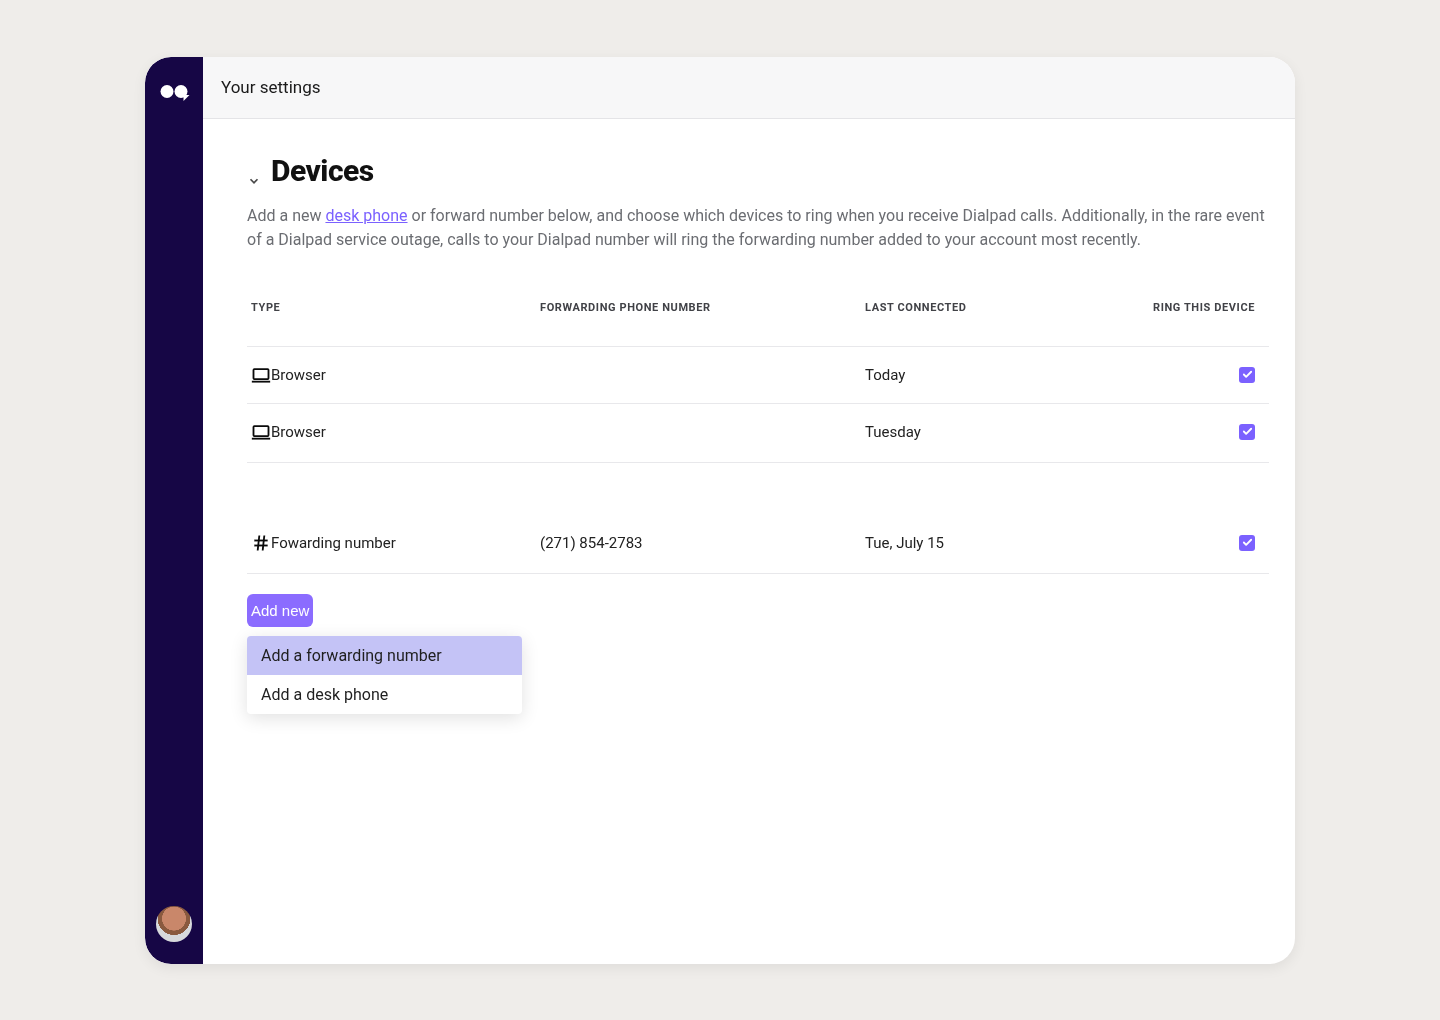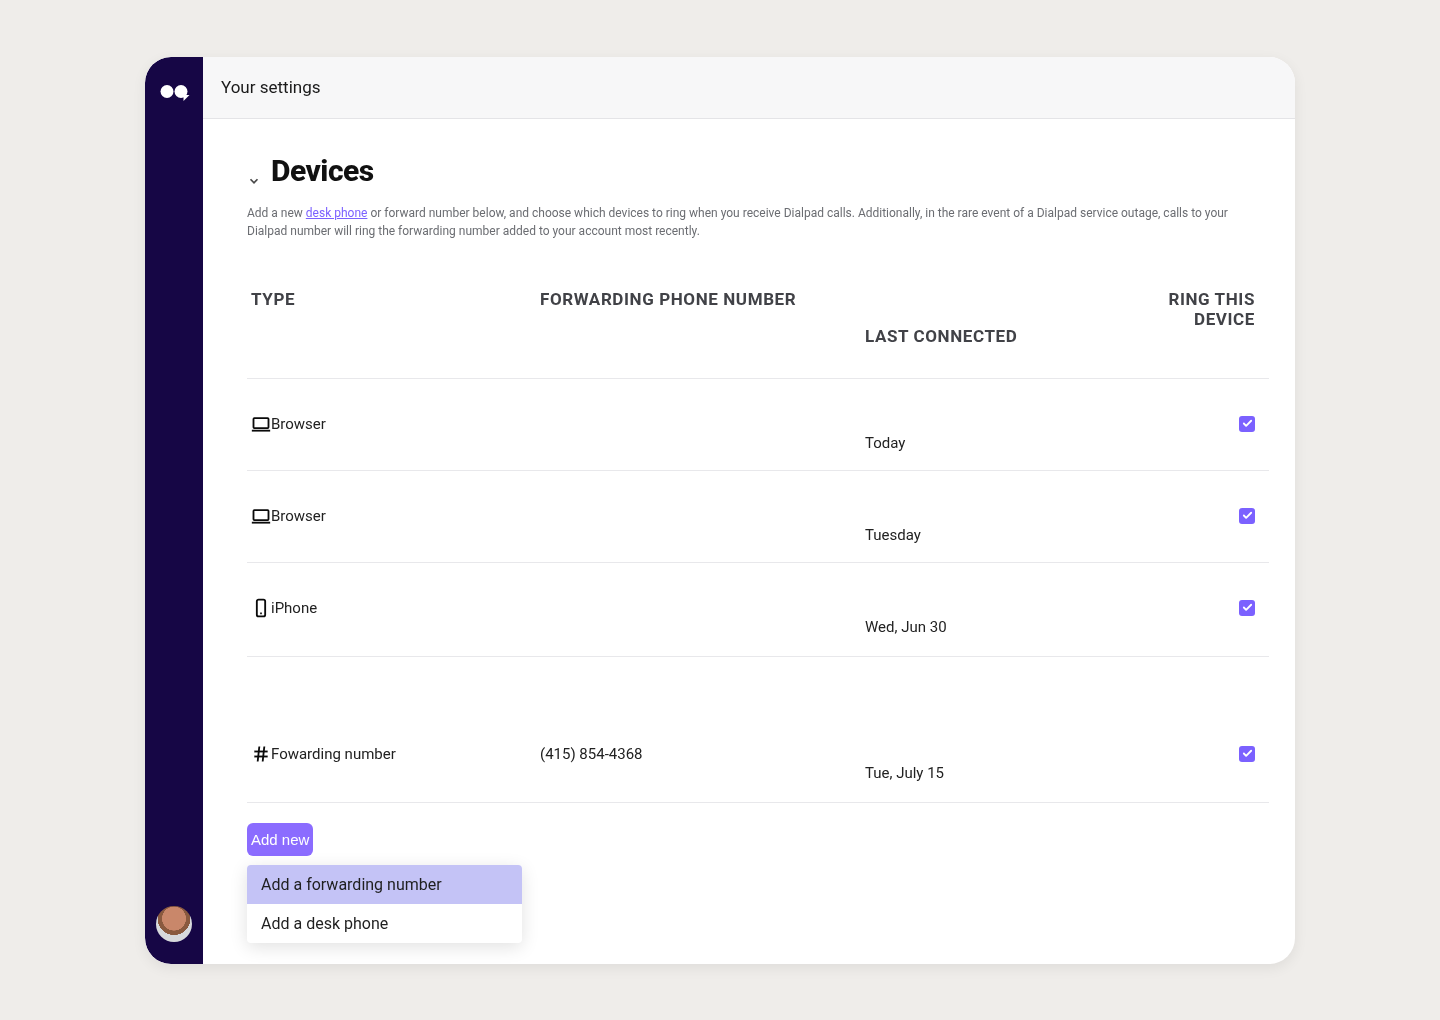--- a/index.html
+++ b/index.html
@@ -85,40 +85,40 @@
     width: 14px; height: 14px;
     color:#4a4a4a;
   }
   .section-title {
     font-size: 30px;
     font-weight: 800;
     color: #111;
     letter-spacing: -0.5px;
   }
   .description {
-    font-size: 12px;
+    font-size: 16px;
     line-height: 1.55;
     color: #6b6d72;
     margin-bottom: 40px;
   }
   .description a {
     color: #7b61ff;
     text-decoration: underline;
   }
   .table-header {
     display: flex;
-    font-size: 17px;
+    font-size: 11px;
     letter-spacing: 0.6px;
     font-weight: 700;
     color: #414247;
     padding: 8px 4px 32px 4px;
   }
   .col-type { width: 265px; }
   .col-fwd  { width: 325px; margin-left: 24px; }
-  .col-last { width: 260px; flex:1;margin-top:37px; }
+  .col-last { width: 260px; flex:1; }
   .col-ring { width: 140px; text-align: right; padding-right:10px;}
   .row {
     display: flex;
     align-items: center;
     border-top: 1px solid #e8e8eb;
     padding: 18px 4px;
     font-size: 15px;
     color: #222;
   }
   .row.last-group-start { border-top: none; }
@@ -228,51 +228,35 @@
               <span>Browser</span>
             </div>
             <div class="col-fwd"></div>
             <div class="col-last">Tuesday</div>
             <div class="col-ring"><span class="checkbox">
                 <svg viewBox="0 0 24 24" fill="none" stroke="currentColor" stroke-width="4" stroke-linecap="round" stroke-linejoin="round">
                   <polyline points="20 6 9 17 4 12"></polyline>
                 </svg>
               </span></div>
           </div>
-          <div class="row">
-            <div class="type-cell">
-              <span class="device-icon"><svg viewBox="0 0 24 24" fill="none" stroke="currentColor" stroke-width="2.2">
-                  <rect x="7" y="2" width="10" height="20" rx="2"></rect>
-                  <line x1="11" y1="18.5" x2="13" y2="18.5"></line>
-                </svg></span>
-              <span>iPhone</span>
-            </div>
-            <div class="col-fwd"></div>
-            <div class="col-last">Wed, Jun 30</div>
-            <div class="col-ring"><span class="checkbox">
-                <svg viewBox="0 0 24 24" fill="none" stroke="currentColor" stroke-width="4" stroke-linecap="round" stroke-linejoin="round">
-                  <polyline points="20 6 9 17 4 12"></polyline>
-                </svg>
-              </span></div>
-          </div>
         </div>
       <div class="group-divider"></div>
       <div class="group-gap"></div>
       <div id="forwarding-rows">
           <div class="row last-group-start">
             <div class="type-cell">
               <span class="device-icon"><svg viewBox="0 0 24 24" fill="none" stroke="currentColor" stroke-width="2.2">
                   <line x1="4" y1="9" x2="20" y2="9"></line>
                   <line x1="4" y1="15" x2="20" y2="15"></line>
                   <line x1="10" y1="3" x2="8" y2="21"></line>
                   <line x1="16" y1="3" x2="14" y2="21"></line>
                 </svg></span>
               <span>Fowarding number</span>
             </div>
-            <div class="col-fwd">(415) 854-4368</div>
+            <div class="col-fwd">(271) 854-2783</div>
             <div class="col-last">Tue, July 15</div>
             <div class="col-ring"><span class="checkbox">
                 <svg viewBox="0 0 24 24" fill="none" stroke="currentColor" stroke-width="4" stroke-linecap="round" stroke-linejoin="round">
                   <polyline points="20 6 9 17 4 12"></polyline>
                 </svg>
               </span></div>
           </div>
         </div>
       <div class="group-divider"></div>
 

